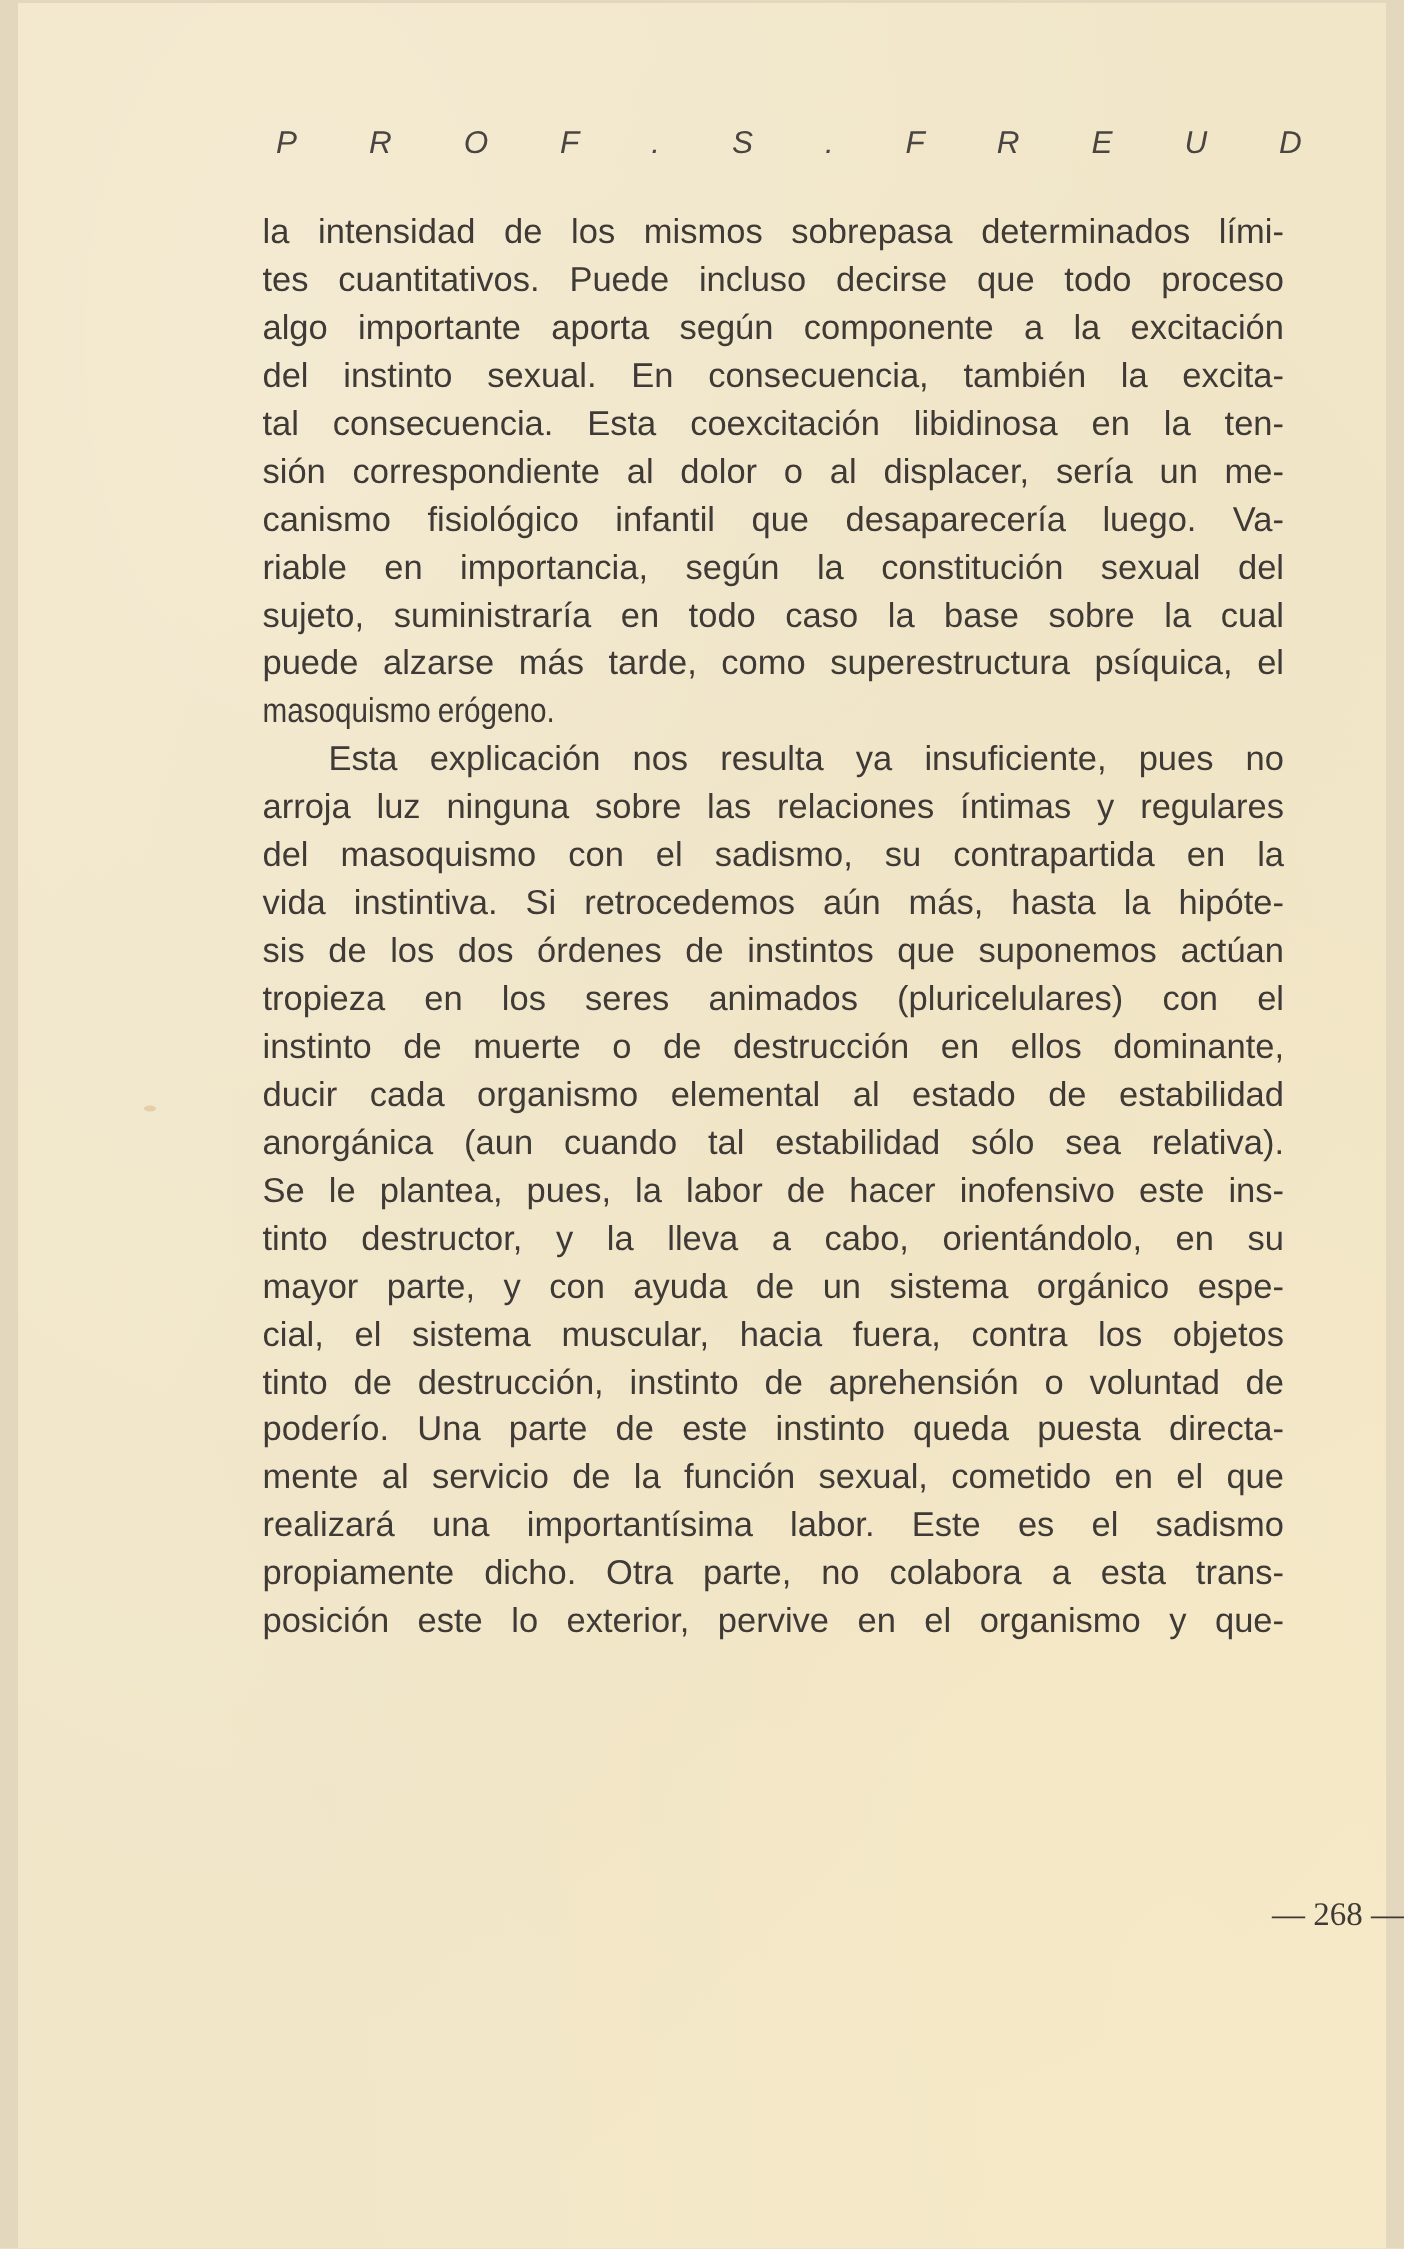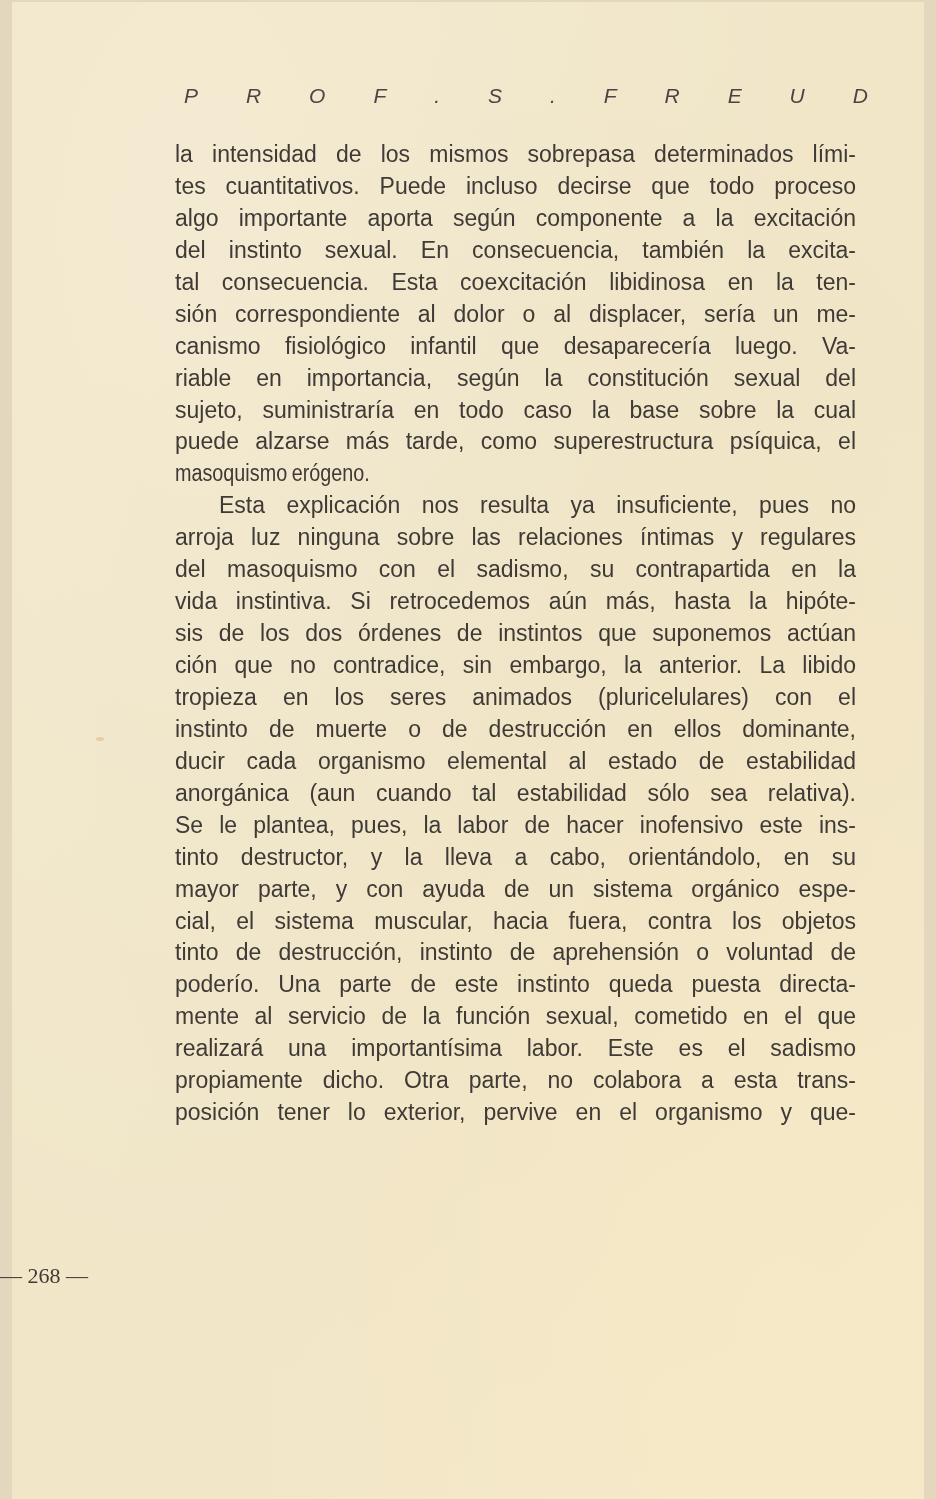--- a/index.html
+++ b/index.html
@@ -51,21 +51,21 @@
     text-align-last: justify;
     white-space: normal;
     transform-origin: left center;
     word-spacing: -1px;
   }
   .line.last .line-inner { text-align-last: left; }
   .line.indent .line-inner { padding-left: 44px; width: 637px; }
   .folio {
     position: absolute;
     left: 0; width: 936px; top: 1263px;
-    text-align: left;
+    text-align: right;
     font-family: "Liberation Serif", serif;
     font-size: 22px;
     color: #3f3a36;
   }
   .speck {
     position: absolute; width: 8px; height: 4px; border-radius: 50%;
     background: rgba(200,160,100,0.35);
   }
 </style>
 </head>
@@ -135,23 +135,20 @@
         <div class="line">
           <span class="line-inner">del masoquismo con el sadismo, su contrapartida en la</span>
         </div>
         <div class="line">
           <span class="line-inner">vida instintiva. Si retrocedemos aún más, hasta la hipóte-</span>
         </div>
         <div class="line">
           <span class="line-inner">sis de los dos órdenes de instintos que suponemos actúan</span>
         </div>
         <div class="line">
-          <span class="line-inner">ción que no contradice, sin embargo, la anterior. La libido</span>
-        </div>
-        <div class="line">
           <span class="line-inner">tropieza en los seres animados (pluricelulares) con el</span>
         </div>
         <div class="line">
           <span class="line-inner">instinto de muerte o de destrucción en ellos dominante,</span>
         </div>
         <div class="line">
           <span class="line-inner">ducir cada organismo elemental al estado de estabilidad</span>
         </div>
         <div class="line">
           <span class="line-inner">anorgánica (aun cuando tal estabilidad sólo sea relativa).</span>
@@ -177,19 +174,19 @@
         <div class="line">
           <span class="line-inner">mente al servicio de la función sexual, cometido en el que</span>
         </div>
         <div class="line">
           <span class="line-inner">realizará una importantísima labor. Este es el sadismo</span>
         </div>
         <div class="line">
           <span class="line-inner">propiamente dicho. Otra parte, no colabora a esta trans-</span>
         </div>
         <div class="line">
-          <span class="line-inner">posición tener lo exterior, pervive en el organismo y que-</span>
+          <span class="line-inner">posición este lo exterior, pervive en el organismo y que-</span>
         </div>
       </div>
     </div>
 </div>
 
 <div class="folio">— 268 —</div>
 
 </body></html>

